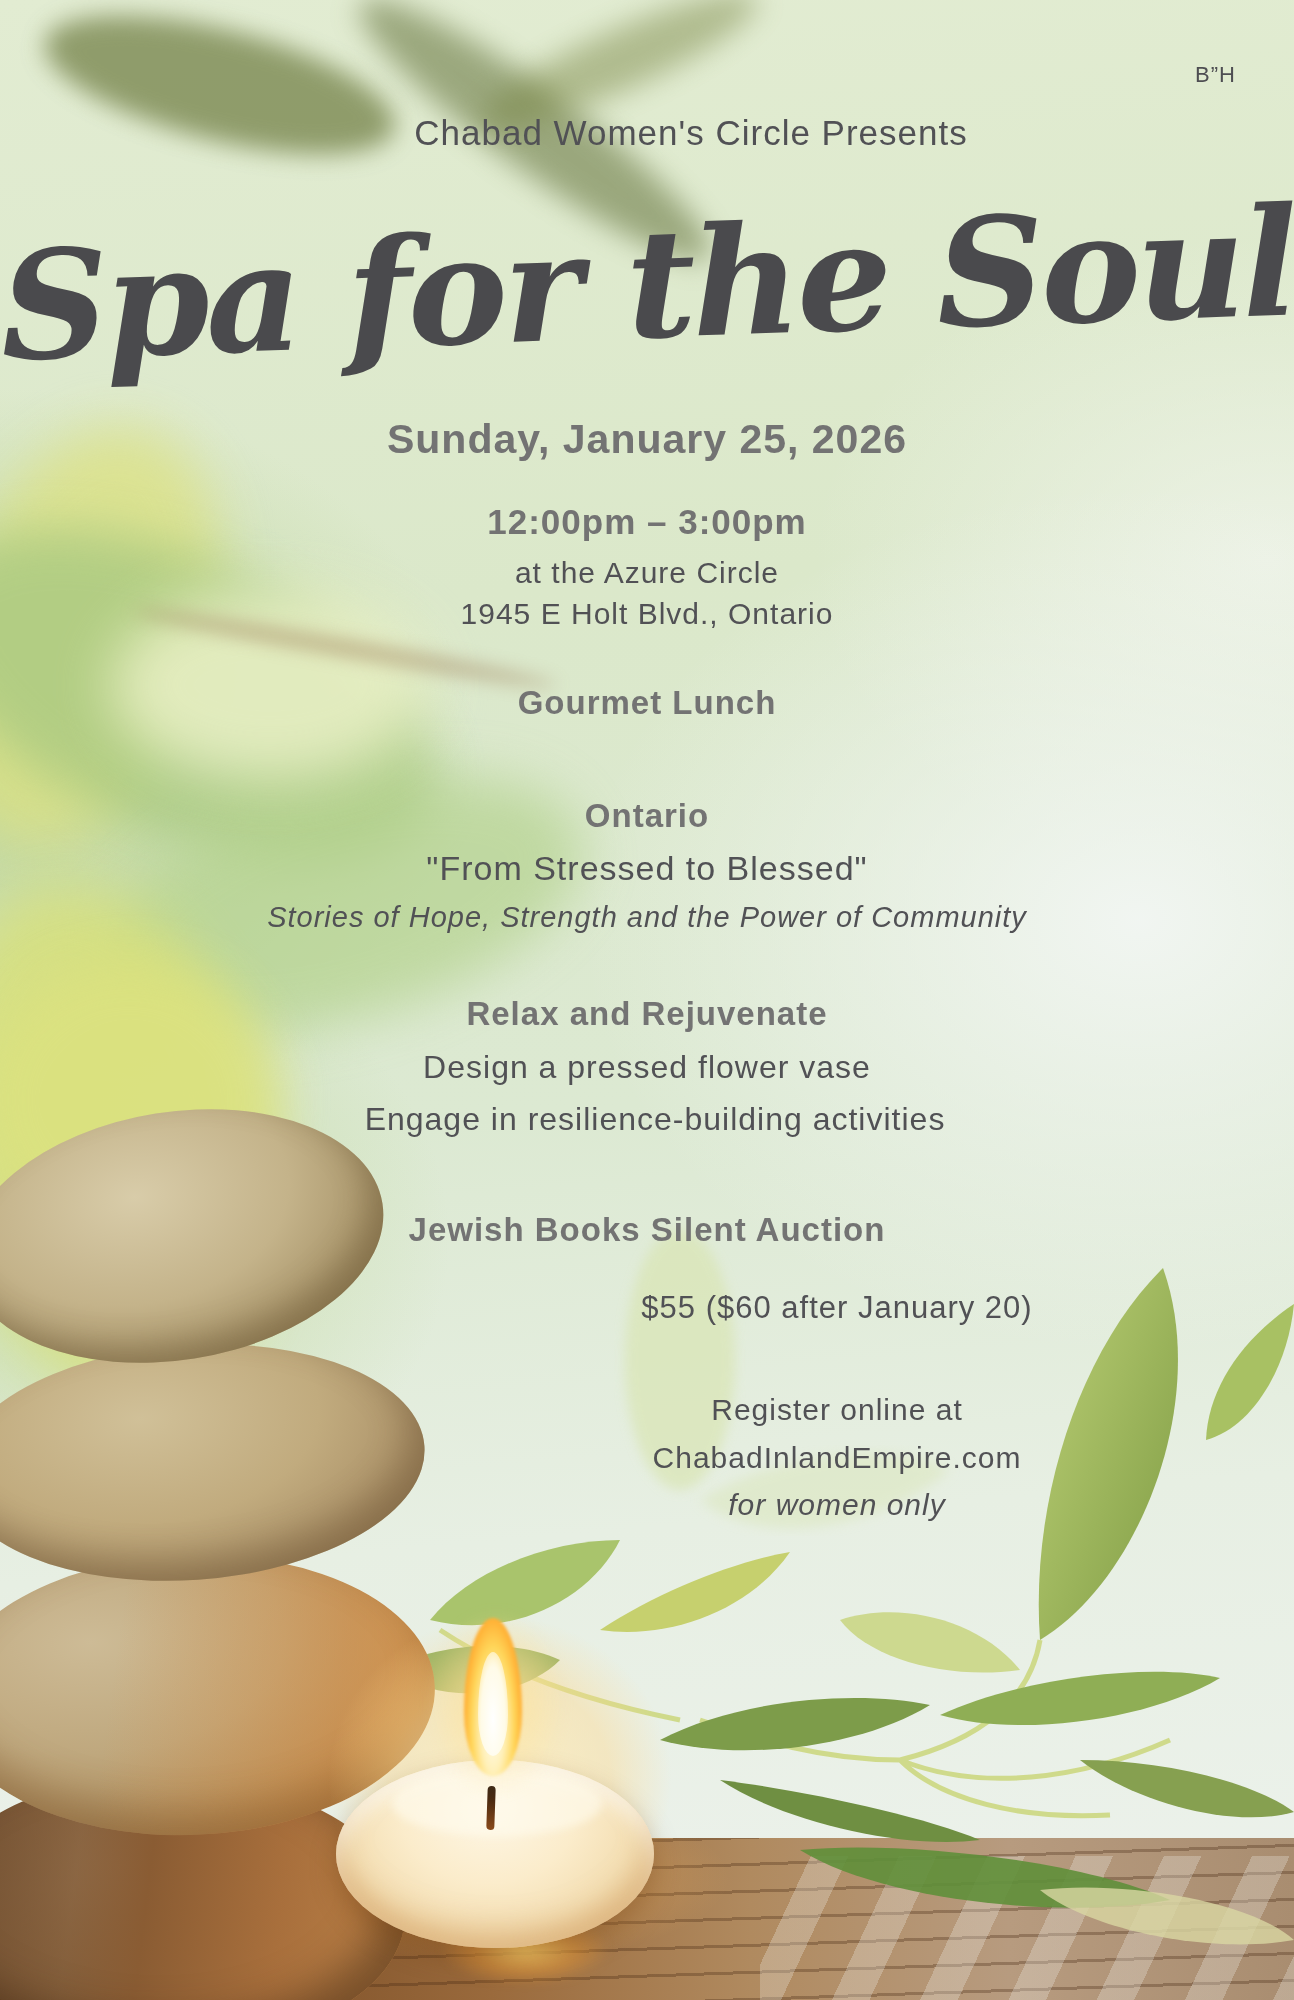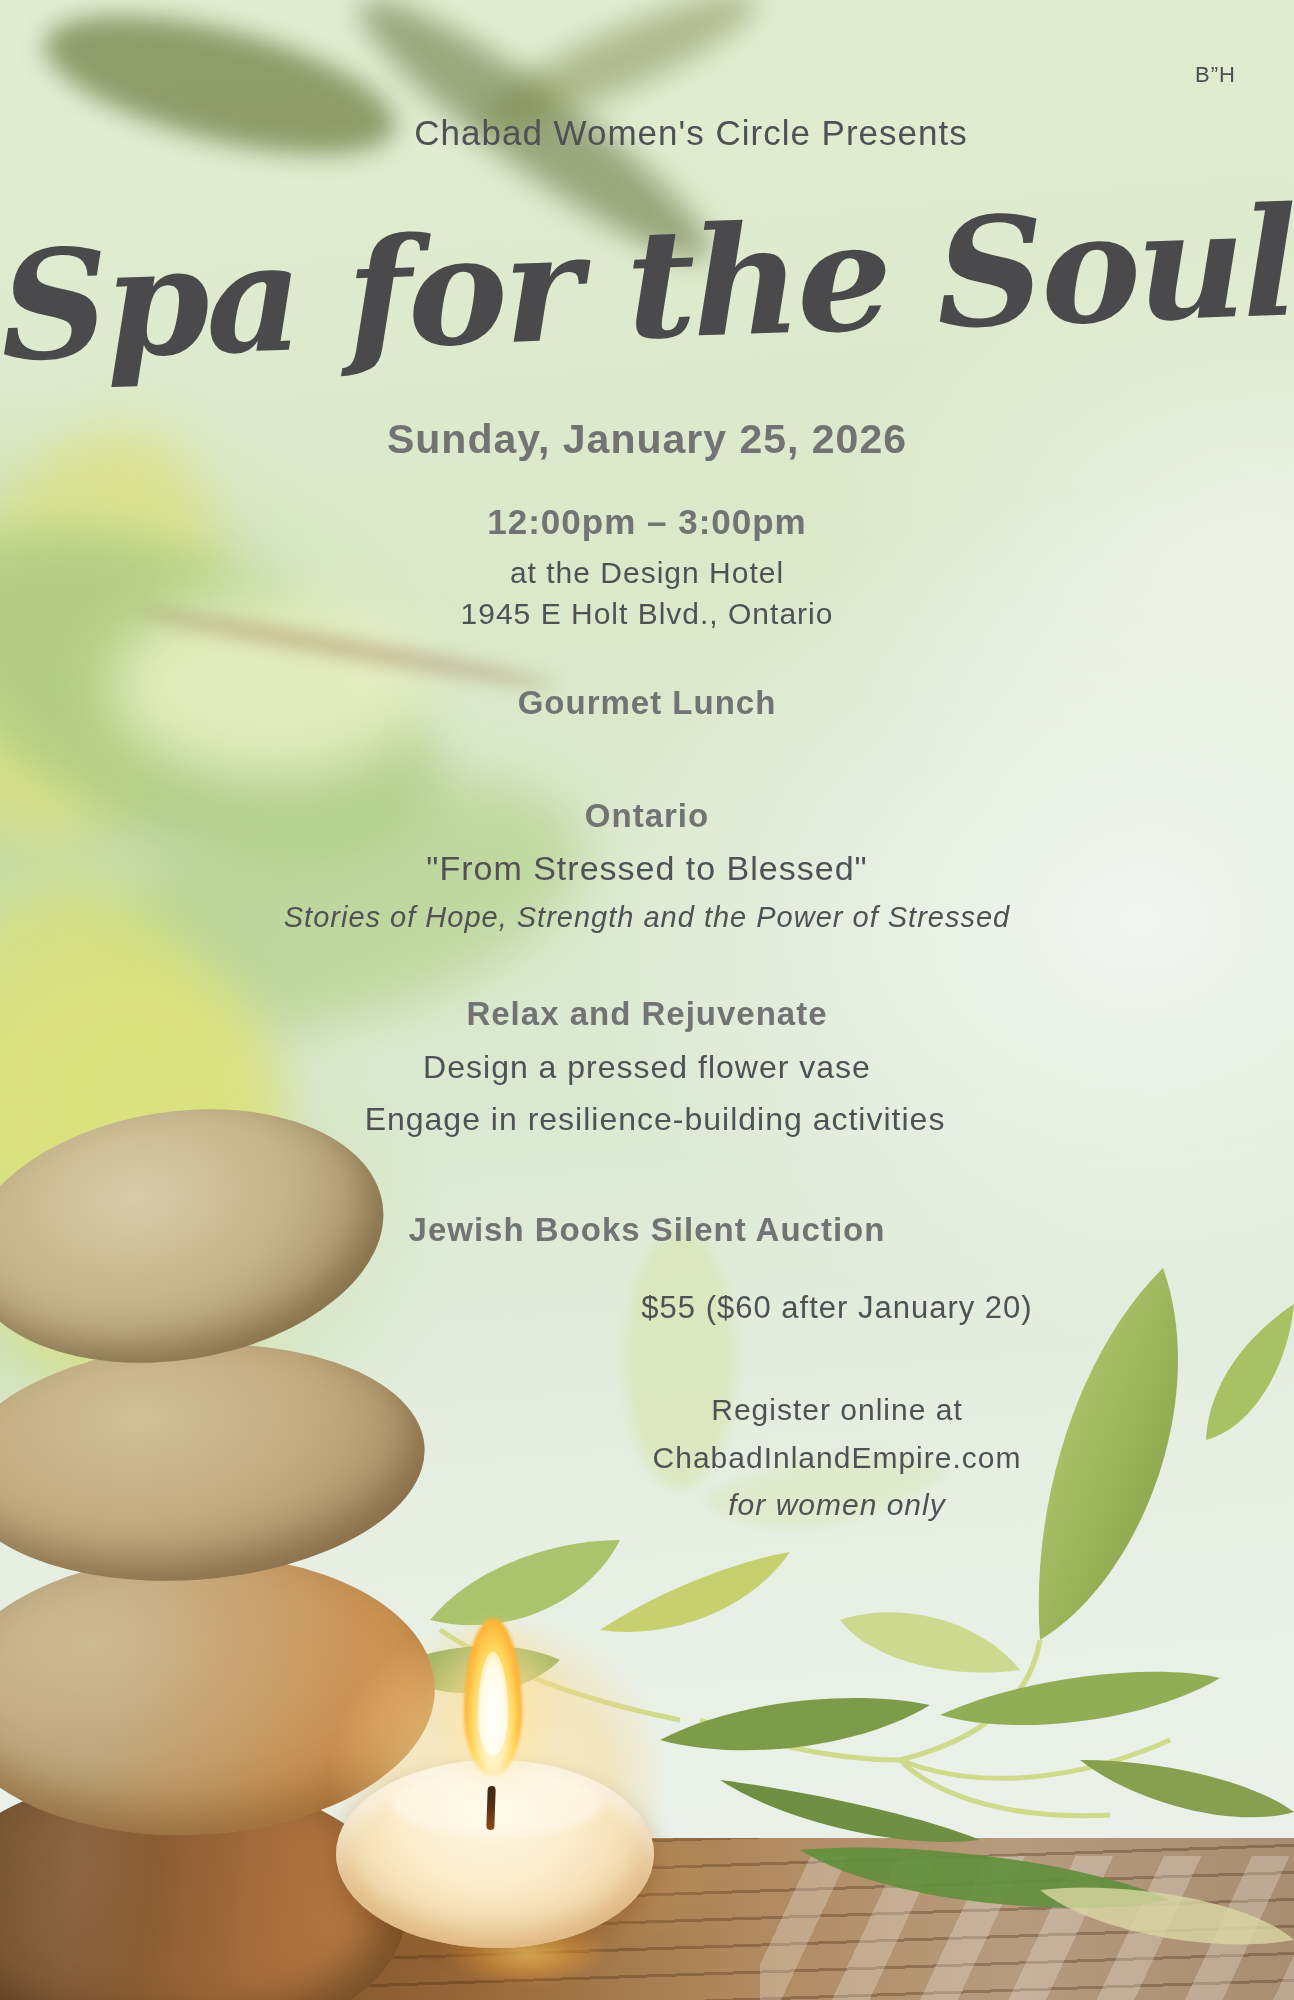--- a/index.html
+++ b/index.html
@@ -170,26 +170,26 @@
   <div id="flame-halo"></div>
   <div id="flame"></div>
   <div id="flame-core"></div>
 
   <div id="content">
     <div id="bh">B”H</div>
     <div class="line" id="presents">Chabad Women's Circle Presents</div>
     <div class="line" id="title">Spa for the Soul</div>
     <div class="line bold" id="date">Sunday, January 25, 2026</div>
     <div class="line bold" id="time">12:00pm – 3:00pm</div>
-    <div class="line" id="venue">at the Design Hotel</div>
+    <div class="line" id="venue">at the Azure Circle</div>
     <div class="line" id="address">1945 E Holt Blvd., Ontario</div>
     <div class="line bold" id="lunch">Gourmet Lunch</div>
     <div class="line bold" id="lecture-h">Ontario</div>
     <div class="line" id="lecture-t">"From Stressed to Blessed"</div>
-    <div class="line it" id="lecture-s">Stories of Hope, Strength and the Power of Stressed</div>
+    <div class="line it" id="lecture-s">Stories of Hope, Strength and the Power of Community</div>
     <div class="line bold" id="relax">Relax and Rejuvenate</div>
     <div class="line" id="act1">Design a pressed flower vase</div>
     <div class="line" id="act2">Engage in resilience-building activities</div>
     <div class="line bold" id="auction">Jewish Books Silent Auction</div>
     <div class="line shift" id="price">$55 ($60 after January 20)</div>
     <div class="line shift" id="reg">Register online at</div>
     <div class="line shift" id="site">ChabadInlandEmpire.com</div>
     <div class="line shift it" id="note">for women only</div>
   </div>
 

